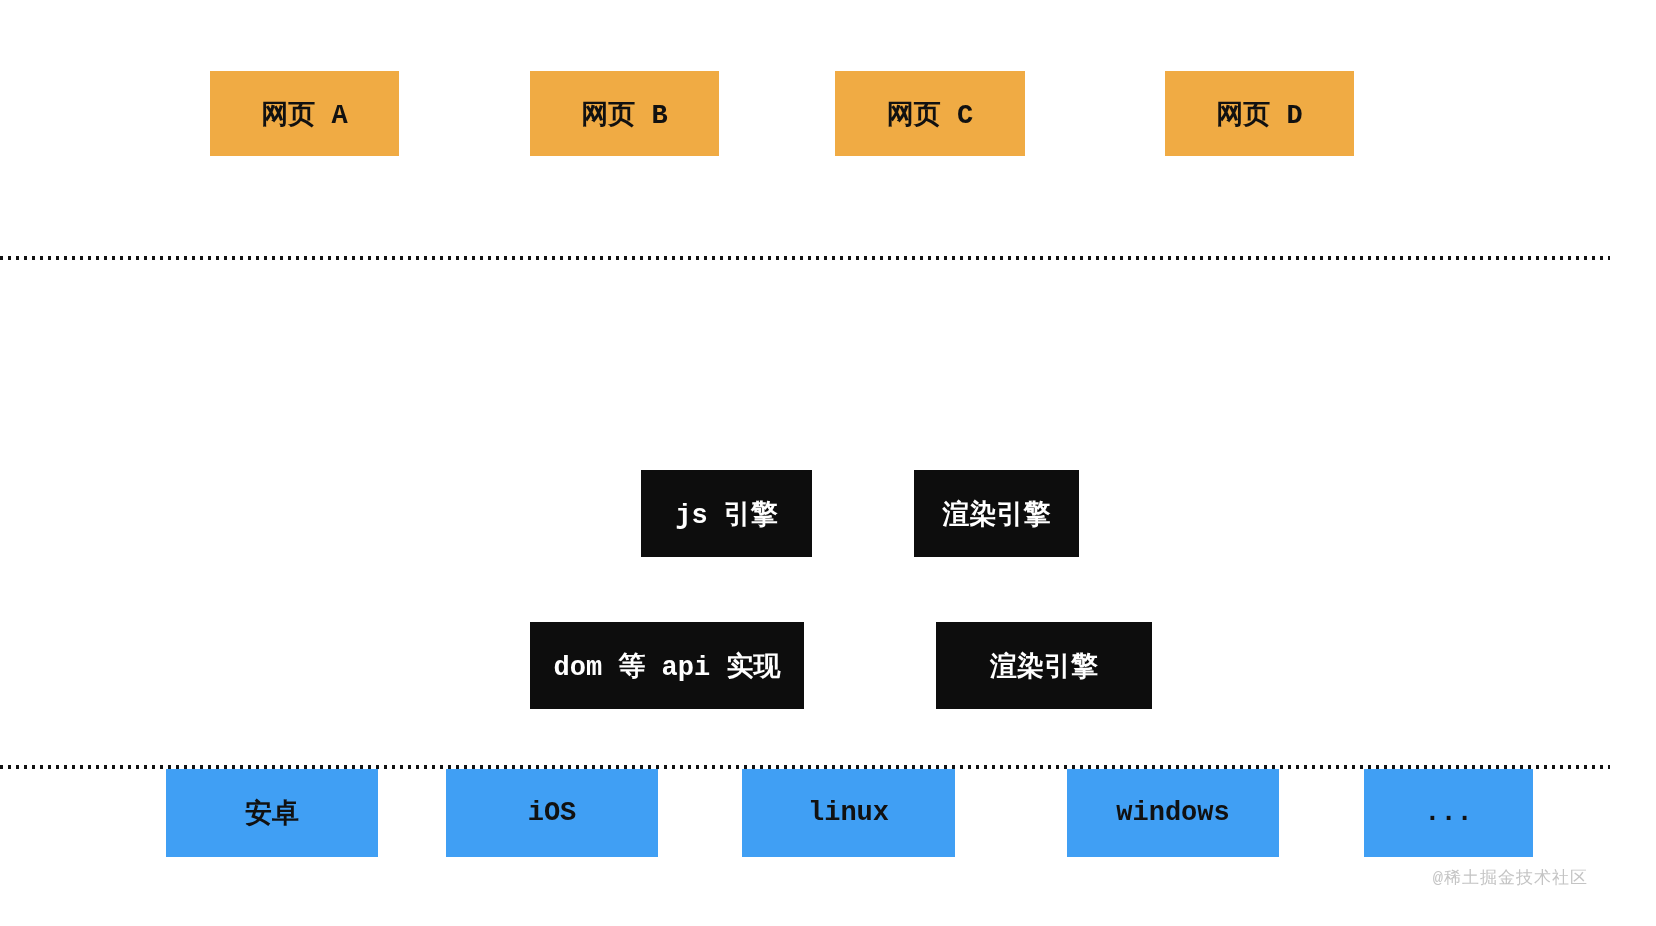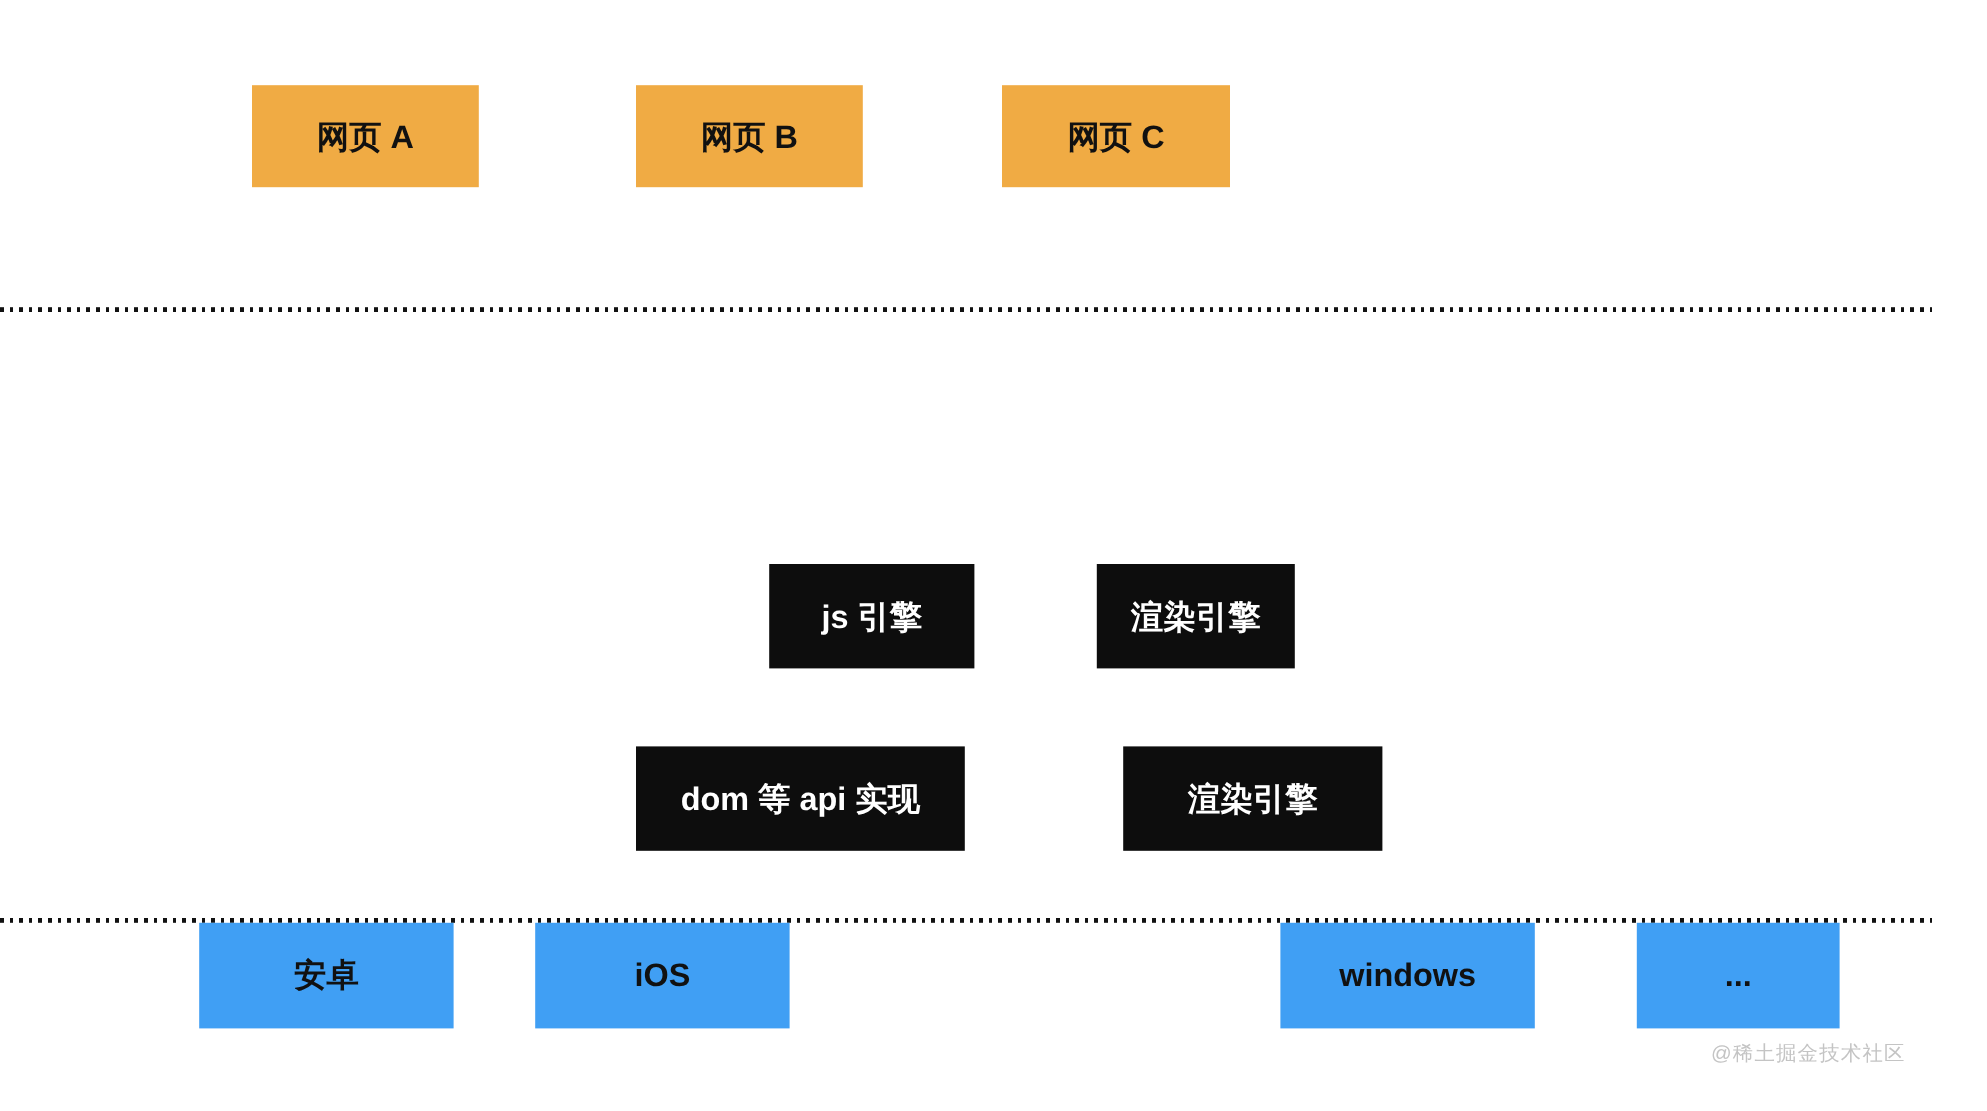--- a/index.html
+++ b/index.html
@@ -5,21 +5,21 @@
   html, body {
     margin: 0;
     padding: 0;
     background: #ffffff;
   }
   .canvas {
     position: relative;
     width: 1610px;
     height: 926px;
     background: var(--page-bg, #ffffff);
-    font-family: Liberation Sans, sans-serif;
+    font-family: Liberation Mono, monospace;
     overflow: hidden;
   }
   .box {
     position: absolute;
     display: flex;
     align-items: center;
     justify-content: center;
     font-weight: 700;
     white-space: nowrap;
   }
@@ -64,32 +64,34 @@
   }
 </style>
 </head>
 <body>
 
 <div class="canvas">
 
   <div class="box webpage-box" style="left:210px;width:189px;">网页 A</div>
   <div class="box webpage-box" style="left:835px;width:190px;">网页 C</div>
   <div class="box webpage-box" style="left:530px;width:189px;">网页 B</div>
+  <div class="box webpage-box" style="left:1165px;width:189px;">网页 D</div>
 
   <div class="separator" style="top:256px;"></div>
 
 
   <div class="box engine-box" style="left:914px;top:470px;width:165px;height:87px;font-size:27px;">渲染引擎</div>
   <div class="box engine-box" style="left:641px;top:470px;width:171px;height:87px;font-size:27px;">js 引擎</div>
 
   <div class="box engine-box" style="left:530px;top:622px;width:274px;height:87px;font-size:27px;">dom 等 api 实现</div>
   <div class="box engine-box" style="left:936px;top:622px;width:216px;height:87px;font-size:27px;">渲染引擎</div>
 
   <div class="separator" style="top:765px;"></div>
 
   <div class="box platform-box" style="left:166px;width:212px;">安卓</div>
   <div class="box platform-box" style="left:446px;width:212px;">iOS</div>
+  <div class="box platform-box" style="left:742px;width:213px;">linux</div>
   <div class="box platform-box" style="left:1067px;width:212px;">windows</div>
   <div class="box platform-box" style="left:1364px;width:169px;">...</div>
 
   <div class="watermark">@稀土掘金技术社区</div>
 
 </div>
 
 </body></html>

